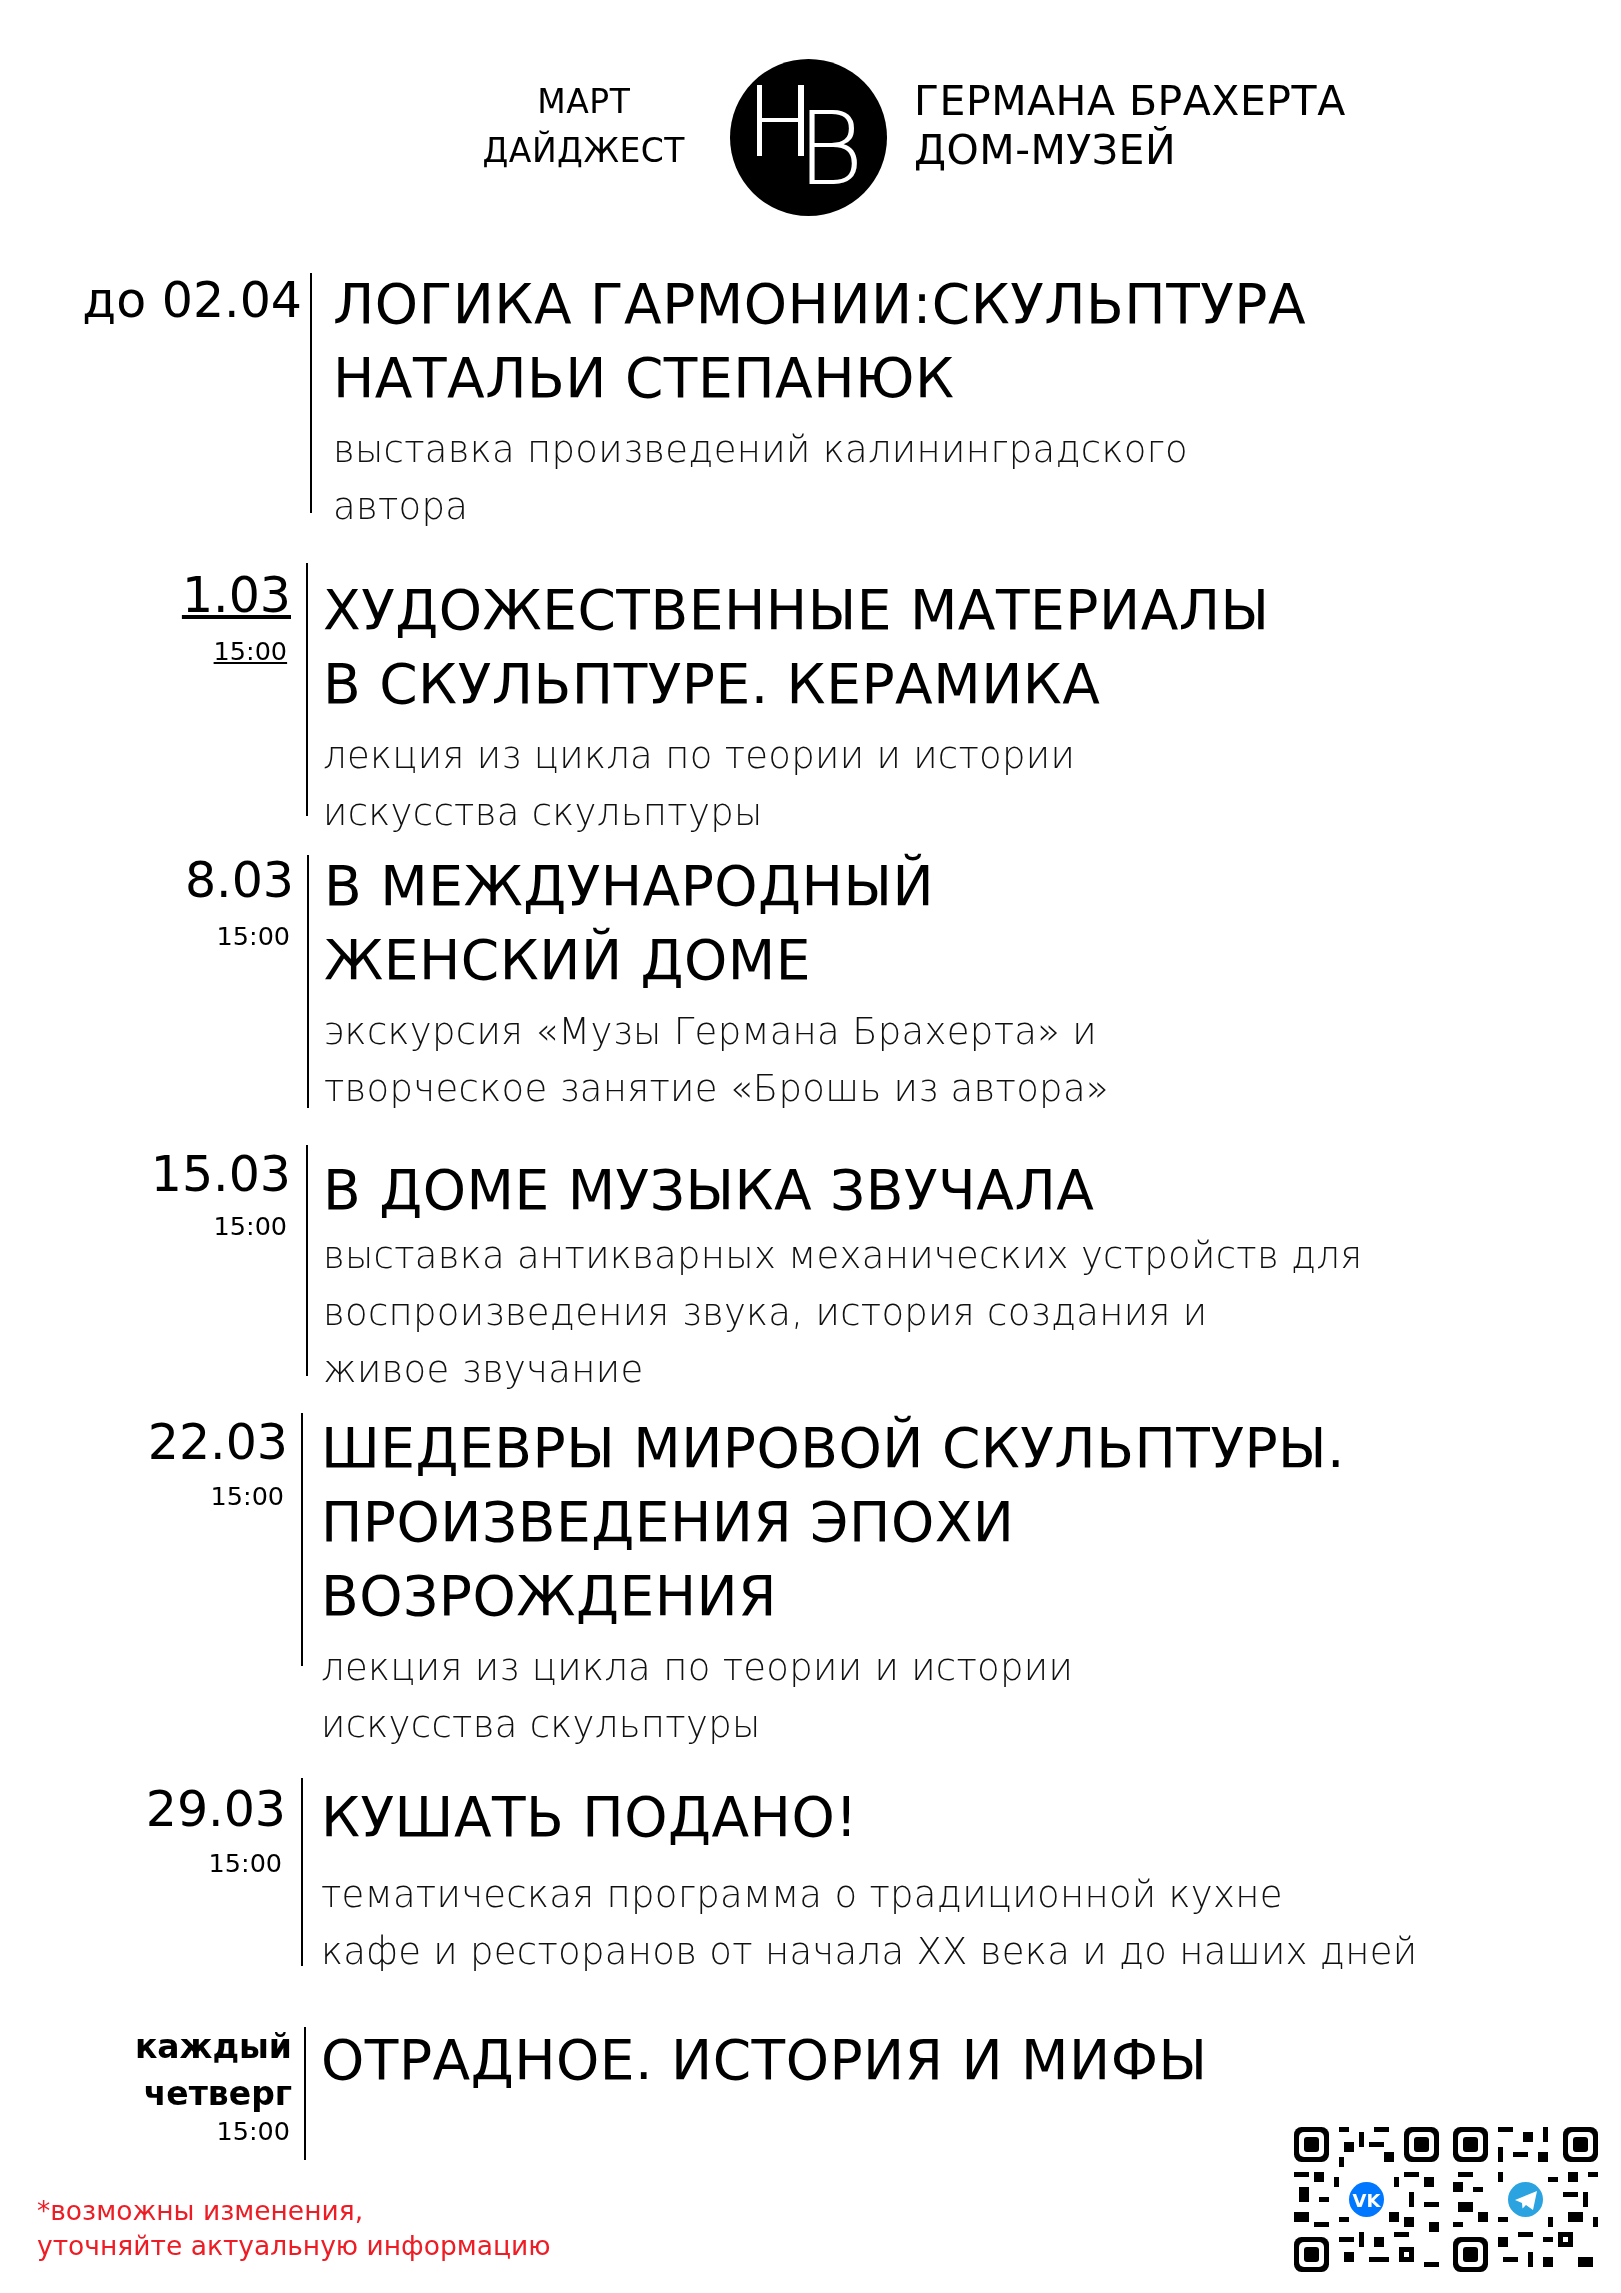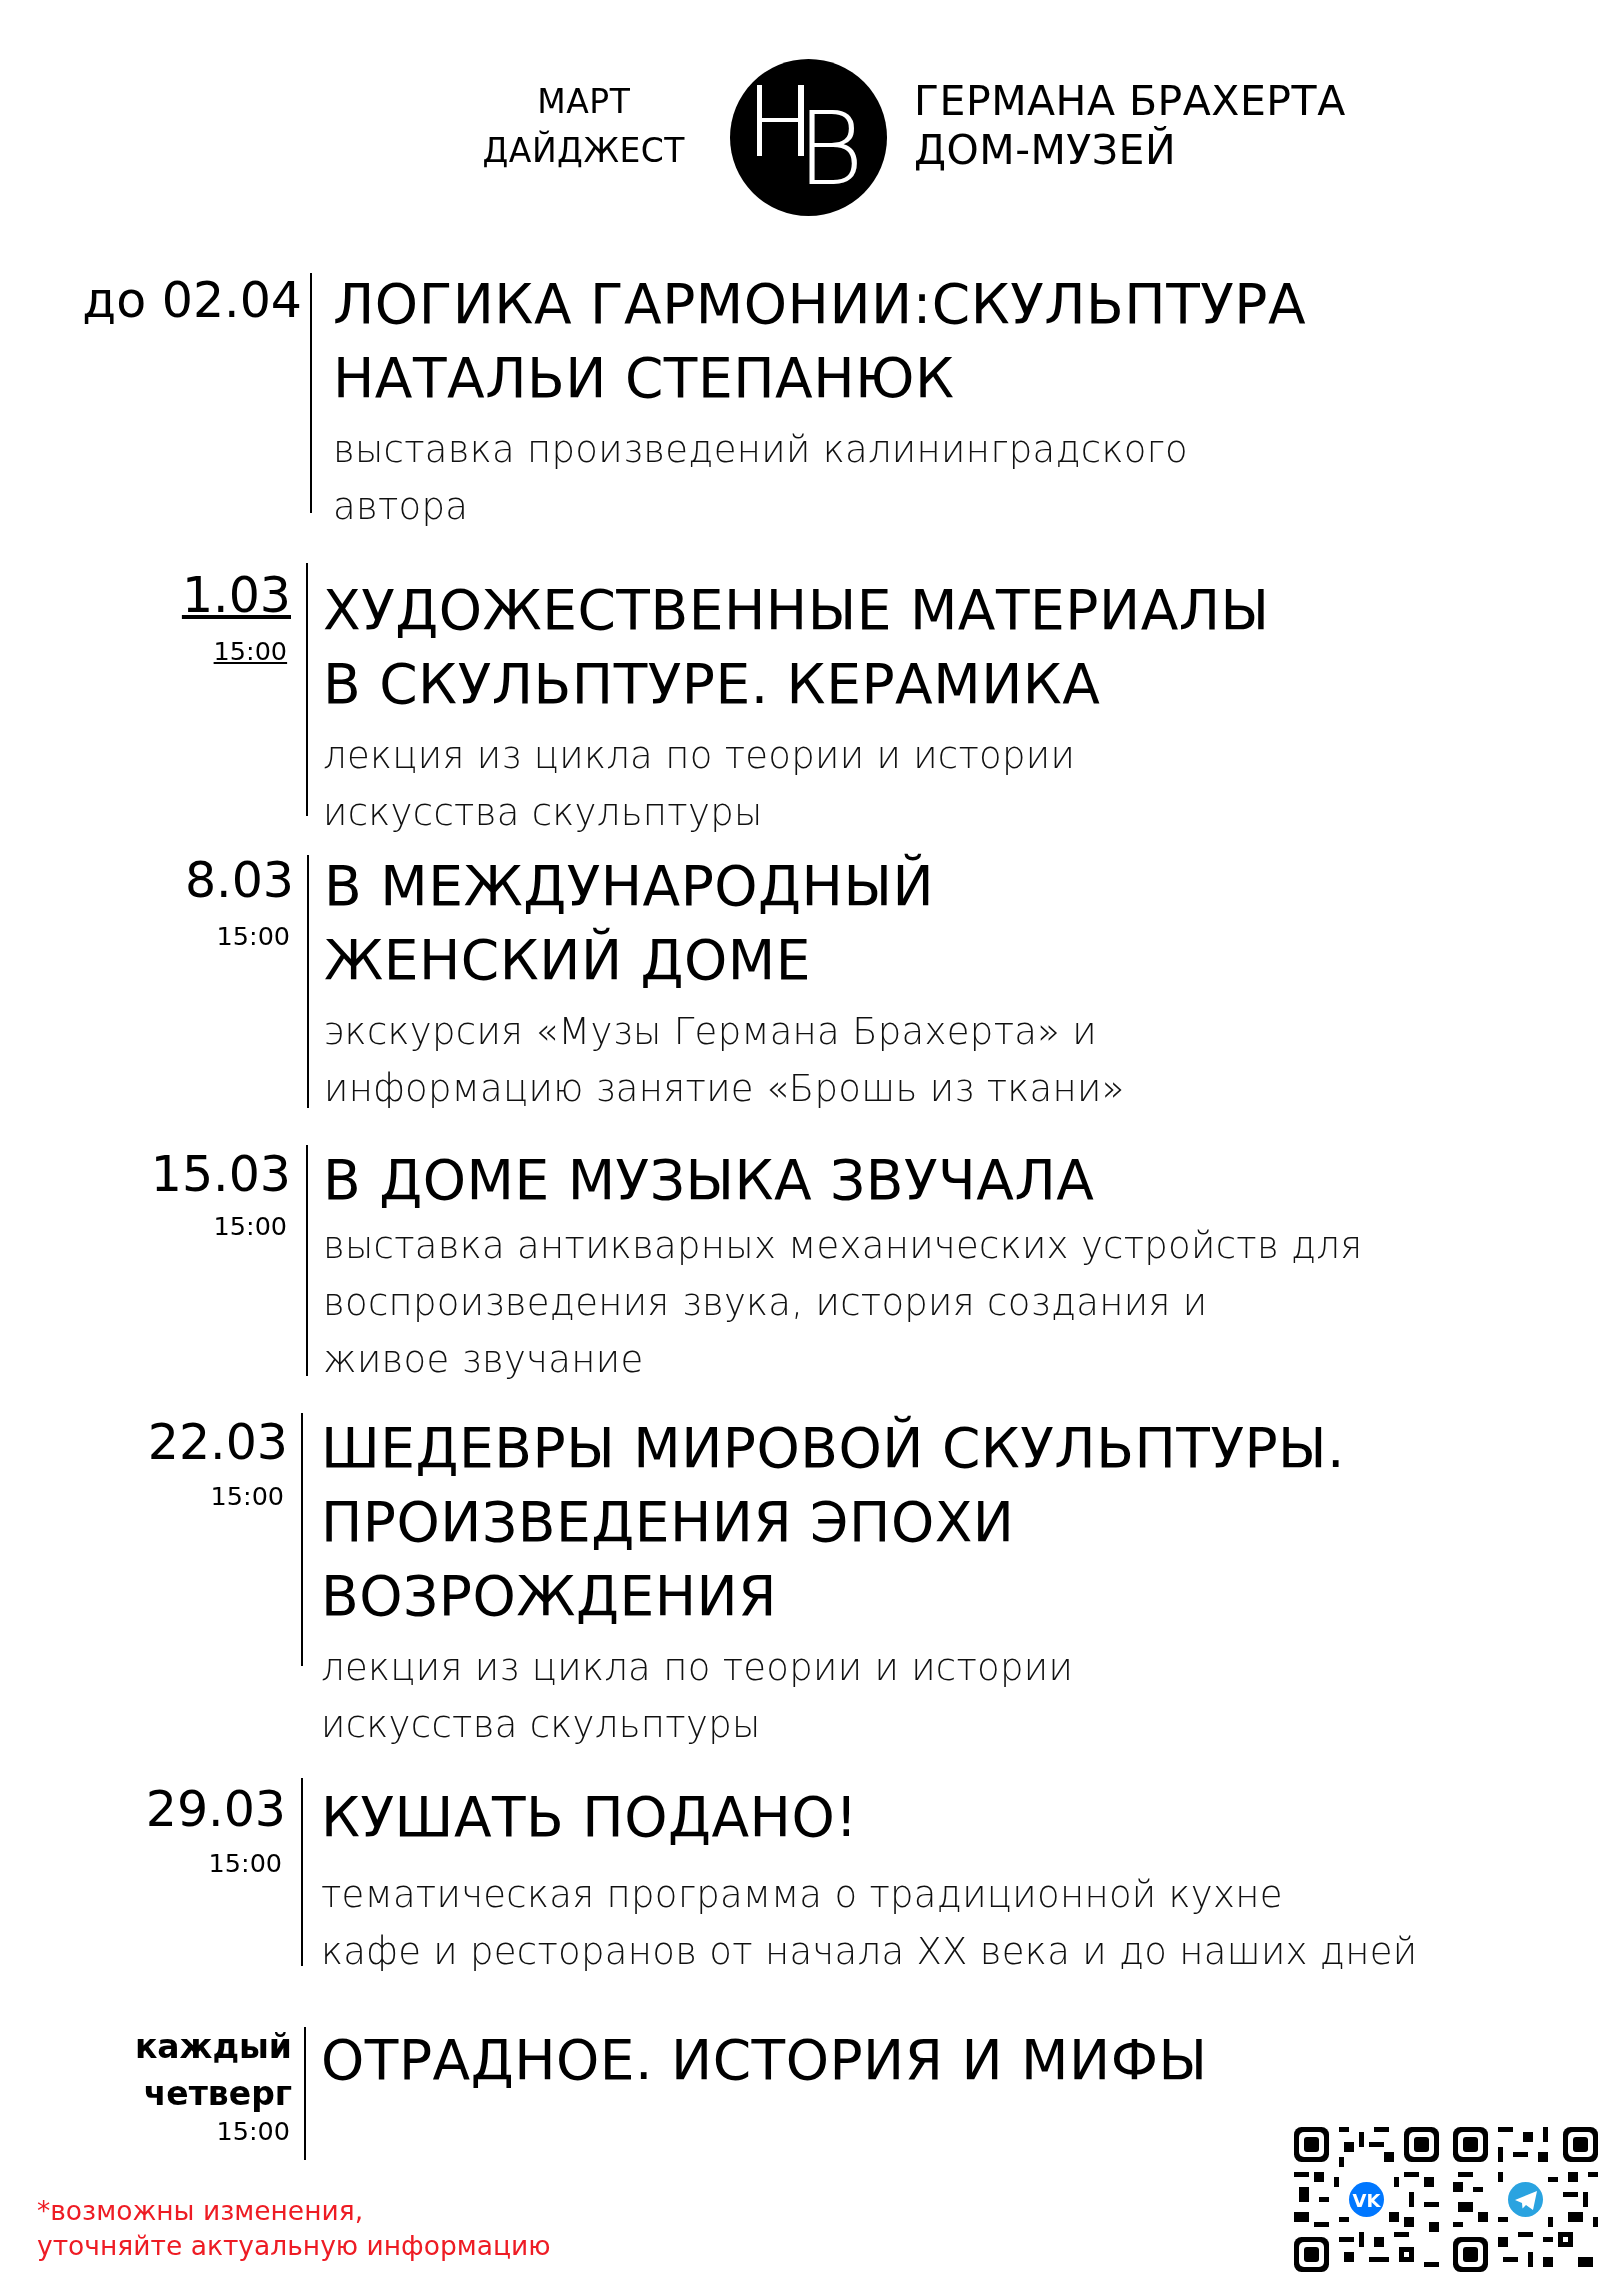--- a/index.html
+++ b/index.html
@@ -88,32 +88,32 @@
     <div class="time">15:00</div>
   </div>
   <div class="divider" style="left:307px; top:5.9px; height:253px;"></div>
   <div class="content" style="left:324px; top:0;">
     <div class="title">
       <div>В МЕЖДУНАРОДНЫЙ</div>
       <div>ЖЕНСКИЙ ДОМЕ</div>
     </div>
     <div class="desc" style="margin-top:5.9px;">
       <div>экскурсия «Музы Германа Брахерта» и</div>
-      <div>информацию занятие «Брошь из ткани»</div>
+      <div>творческое занятие «Брошь из автора»</div>
     </div>
   </div>
 </div>
 
 <div class="event" style="top:1143px;">
   <div class="date-col" style="right:1330px; top:3.9px;">
     <div class="date">15.03</div>
     <div class="time" style="margin-top:9.8px;">15:00</div>
   </div>
   <div class="divider" style="left:306px; top:2px; height:231px;"></div>
-  <div class="content" style="left:323px; top:0;">
+  <div class="content" style="left:323px; top:10px;">
     <div class="title">
       <div>В ДОМЕ МУЗЫКА ЗВУЧАЛА</div>
     </div>
     <div class="desc" style="margin-top:0;">
       <div>выставка антикварных механических устройств для</div>
       <div>воспроизведения звука, история создания и</div>
       <div>живое звучание</div>
     </div>
   </div>
 </div>

